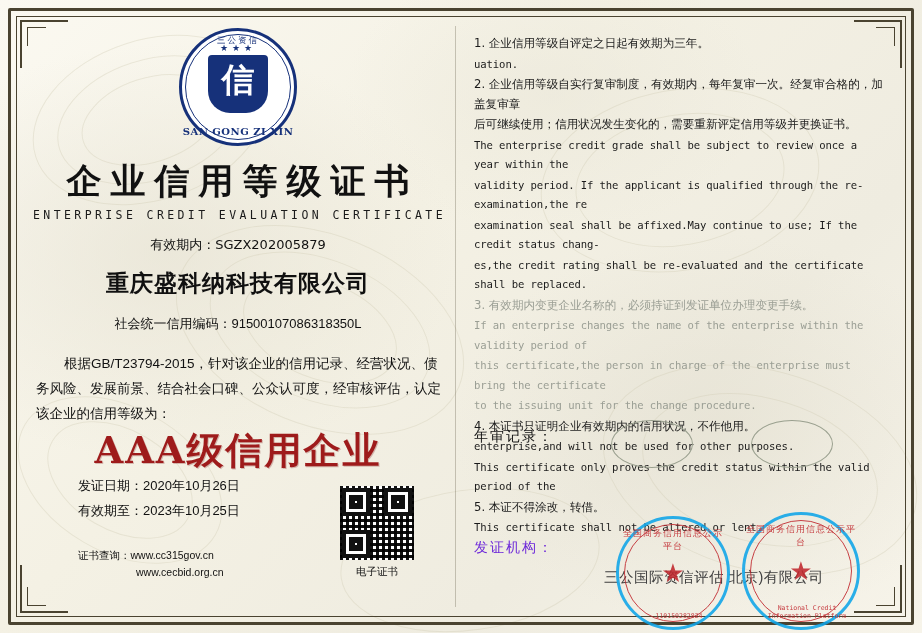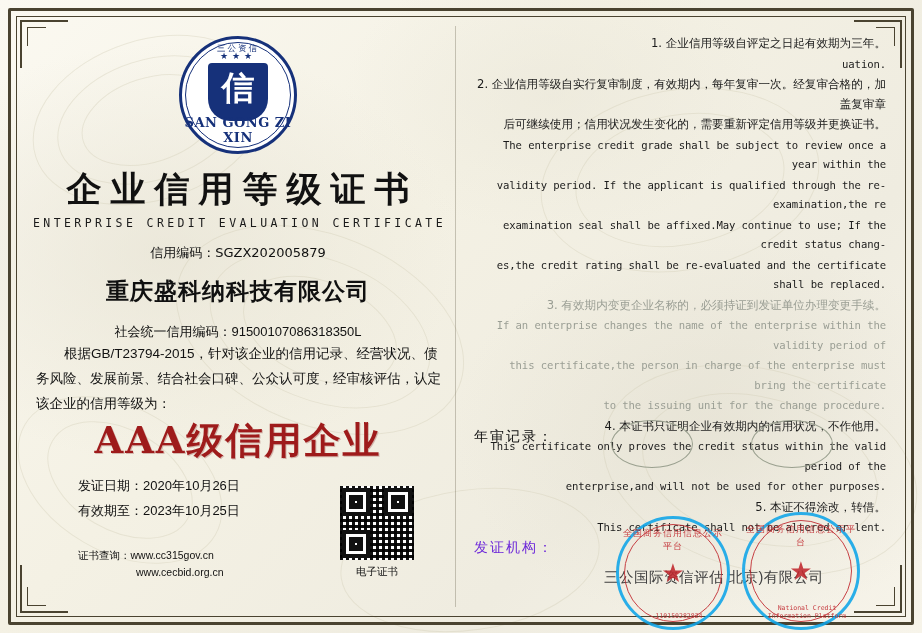--- a/index.html
+++ b/index.html
@@ -88,21 +88,21 @@
   }
   .emblem-wrap {
     position: relative;
     height: 128px;
     margin-top: 4px;
   }
   .emblem {
     position: relative;
     width: 118px;
     height: 118px;
-    margin: 12px auto;
+    margin: 4px auto;
   }
   .emblem .ring-outer {
     position: absolute;
     inset: 0;
     border-radius: 50%;
     border: 3px solid #16317a;
     background: #ffffff;
   }
   .emblem .ring-inner {
     position: absolute;
@@ -145,21 +145,21 @@
     color: #16317a;
     font-size: 8.5px;
     letter-spacing: 2px;
     font-family: "DejaVu Serif", serif;
   }
   .emblem .bottom-text {
     position: absolute;
     left: 0; right: 0;
     bottom: 9px;
     color: #16317a;
-    font-size: 13px;
+    font-size: 10px;
     letter-spacing: 0.5px;
     font-family: "DejaVu Serif", serif;
     font-weight: bold;
   }
   .title-cn {
     font-family: "DejaVu Serif", serif;
     font-weight: bold;
     font-size: 35px;
     letter-spacing: 9px;
     color: #111111;
@@ -191,21 +191,21 @@
   .social-code {
     font-size: 13px;
     color: #111;
     margin-top: 16px;
   }
   .body-text {
     text-align: left;
     font-size: 13.5px;
     line-height: 25px;
     color: #111;
-    margin-top: 0;
+    margin-top: 18px;
     padding: 0 8px 0 10px;
     text-indent: 28px;
   }
   .body-text .line2, .body-text .line3 { text-indent: 0; }
   .grade {
     font-family: "DejaVu Serif", serif;
     font-weight: bold;
     font-size: 37px;
     color: #9e1b1b;
     letter-spacing: 2px;
@@ -285,21 +285,20 @@
     font-weight: bold;
     font-size: 14.5px;
     color: #111;
     margin-bottom: 9px;
   }
   .note {
     font-size: 11.6px;
     line-height: 19.5px;
     color: #1a1a1a;
     margin-bottom: 1px;
-    text-align: right;
   }
   .note.cn { font-family: "DejaVu Sans", sans-serif; }
   .note.en { font-family: "DejaVu Sans Mono", monospace; font-size: 10.6px; letter-spacing: -0.1px; }
   .note.faded { color: #9a9e94; }
   .annual-review {
     position: absolute;
     left: 0;
     top: 394px;
     font-size: 14px;
     color: #111;
@@ -426,21 +425,21 @@
         <div class="stars">★★★</div>
         <div class="shield">
           <div class="shield-char">信</div>
         </div>
         <div class="bottom-text">SAN GONG ZI XIN</div>
       </div>
     </div>
 
     <div class="title-cn">企业信用等级证书</div>
     <div class="title-en">ENTERPRISE CREDIT EVALUATION CERTIFICATE</div>
-    <div class="cert-no">信用编码：SGZX202005879</div>
+    <div class="cert-no">有效期内：SGZX202005879</div>
     <div class="company-name">重庆盛科纳科技有限公司</div>
     <div class="social-code">社会统一信用编码：91500107086318350L</div>
 
     <div class="body-text">
       <span>根据GB/T23794-2015，针对该企业的信用记录、经营状况、债</span>
       <div class="line2">务风险、发展前景、结合社会口碑、公众认可度，经审核评估，认定</div>
       <div class="line3">该企业的信用等级为：</div>
     </div>
 
     <div class="grade">AAA级信用企业</div>
@@ -473,22 +472,22 @@
         <div class="note cn">后可继续使用；信用状况发生变化的，需要重新评定信用等级并更换证书。</div>
         <div class="note en">The enterprise credit grade shall be subject to review once a year within the</div>
         <div class="note en">validity period. If the applicant is qualified through the re-examination,the re</div>
         <div class="note en">examination seal shall be affixed.May continue to use; If the credit status chang-</div>
         <div class="note en">es,the credit rating shall be re-evaluated and the certificate shall be replaced.</div>
         <div class="note cn faded">3. 有效期内变更企业名称的，必须持证到发证单位办理变更手续。</div>
         <div class="note en faded">If an enterprise changes the name of the enterprise within the validity period of</div>
         <div class="note en faded">this certificate,the person in charge of the enterprise must bring the certificate</div>
         <div class="note en faded">to the issuing unit for the change procedure.</div>
         <div class="note cn">4. 本证书只证明企业有效期内的信用状况，不作他用。</div>
+        <div class="note en">enterprise,and will not be used for other purposes.</div>
         <div class="note en">This certificate only proves the credit status within the valid period of the</div>
-        <div class="note en">enterprise,and will not be used for other purposes.</div>
         <div class="note cn">5. 本证不得涂改，转借。</div>
         <div class="note en">This certificate shall not be altered or lent.</div>
       </div>
 
     <div class="annual-review">年审记录：</div>
     <div class="review-circle c1"></div>
     <div class="review-circle c2"></div>
 
     <div class="issuer-label">发证机构：</div>
     <div class="issuer-names">三公国际资信评估          北京)有限公司</div>

